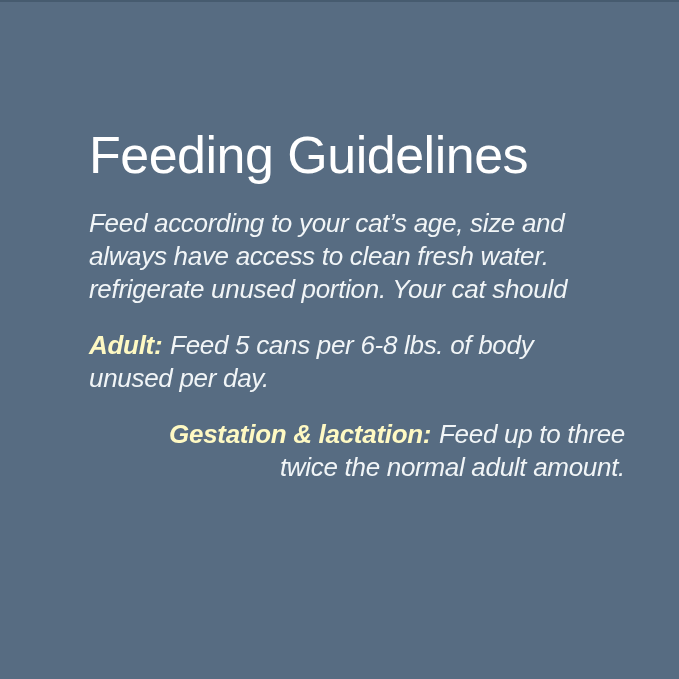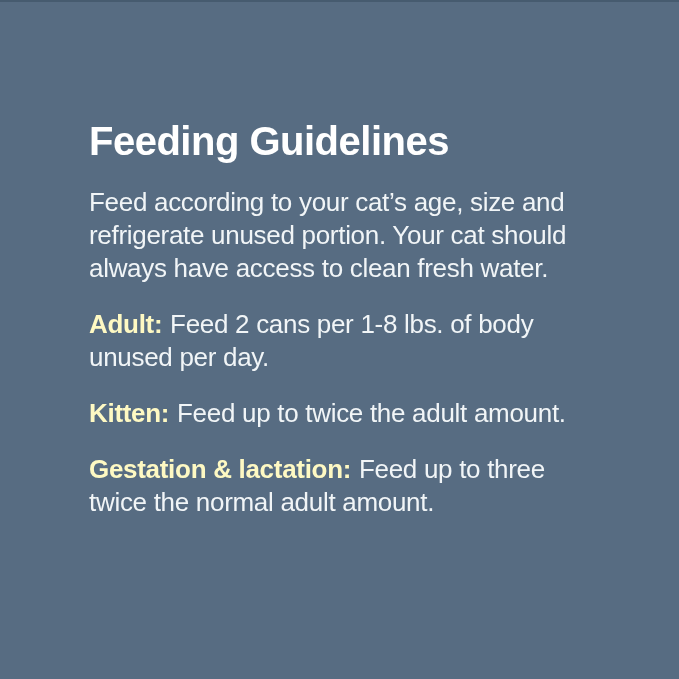--- a/index.html
+++ b/index.html
@@ -19,65 +19,62 @@
     background: rgba(14, 30, 46, 0.22);
   }
   .content {
     position: absolute;
     left: 89px;
     top: 119px;
     width: 536px;
     color: #F1F5F7;
   }
   .title {
-    font-size: 40px;
-    font-weight: 700;
+    font-size: 52px;
+    font-weight: 400;
     line-height: 1.1;
     letter-spacing: -0.5px;
     color: #FFFFFF;
-    margin: 0 0 23px 0;
+    margin: 8px 0 23px 0;
   }
   .para, .section {
     font-size: 26px;
     line-height: 33px;
     letter-spacing: -0.3px;
     margin: 0 0 23px 0;
   }
-  .section:last-child { margin-bottom: 0; }
+  .section:last-child { margin-bottom: 0; text-align: right; }
   .label {
     font-weight: 700;
     color: #fef9c3;
     margin-right: 0.3em;
   }
-  .line { white-space: nowrap; }
+  .line { white-space: nowrap; font-style: italic; }
 </style>
 </head>
 <body>
 
 <div class="canvas">
   <div class="top-edge"></div>
 
   <div class="content">
 
     <h1 class="title">Feeding Guidelines</h1>
 
     <div class="para">
       <div class="line">Feed according to your cat’s age, size and</div>
+      <div class="line">always have access to clean fresh water.</div>
       <div class="line">refrigerate unused portion. Your cat should</div>
-      <div class="line">always have access to clean fresh water.</div>
     </div>
 
     <div class="section">
-      <div class="line"><span class="label">Adult:</span><span>Feed 2 cans per 1-8 lbs. of body</span></div>
+      <div class="line"><span class="label">Adult:</span><span>Feed 5 cans per 6-8 lbs. of body</span></div>
       <div class="line">unused per day.</div>
     </div>
 
-    <div class="section">
-      <div class="line"><span class="label">Kitten:</span><span>Feed up to twice the adult amount.</span></div>
-    </div>
 
     <div class="section">
       <div class="line"><span class="label">Gestation &amp; lactation:</span><span>Feed up to three</span></div>
       <div class="line">twice the normal adult amount.</div>
     </div>
 
   </div>
 </div>
 
 </body></html>

